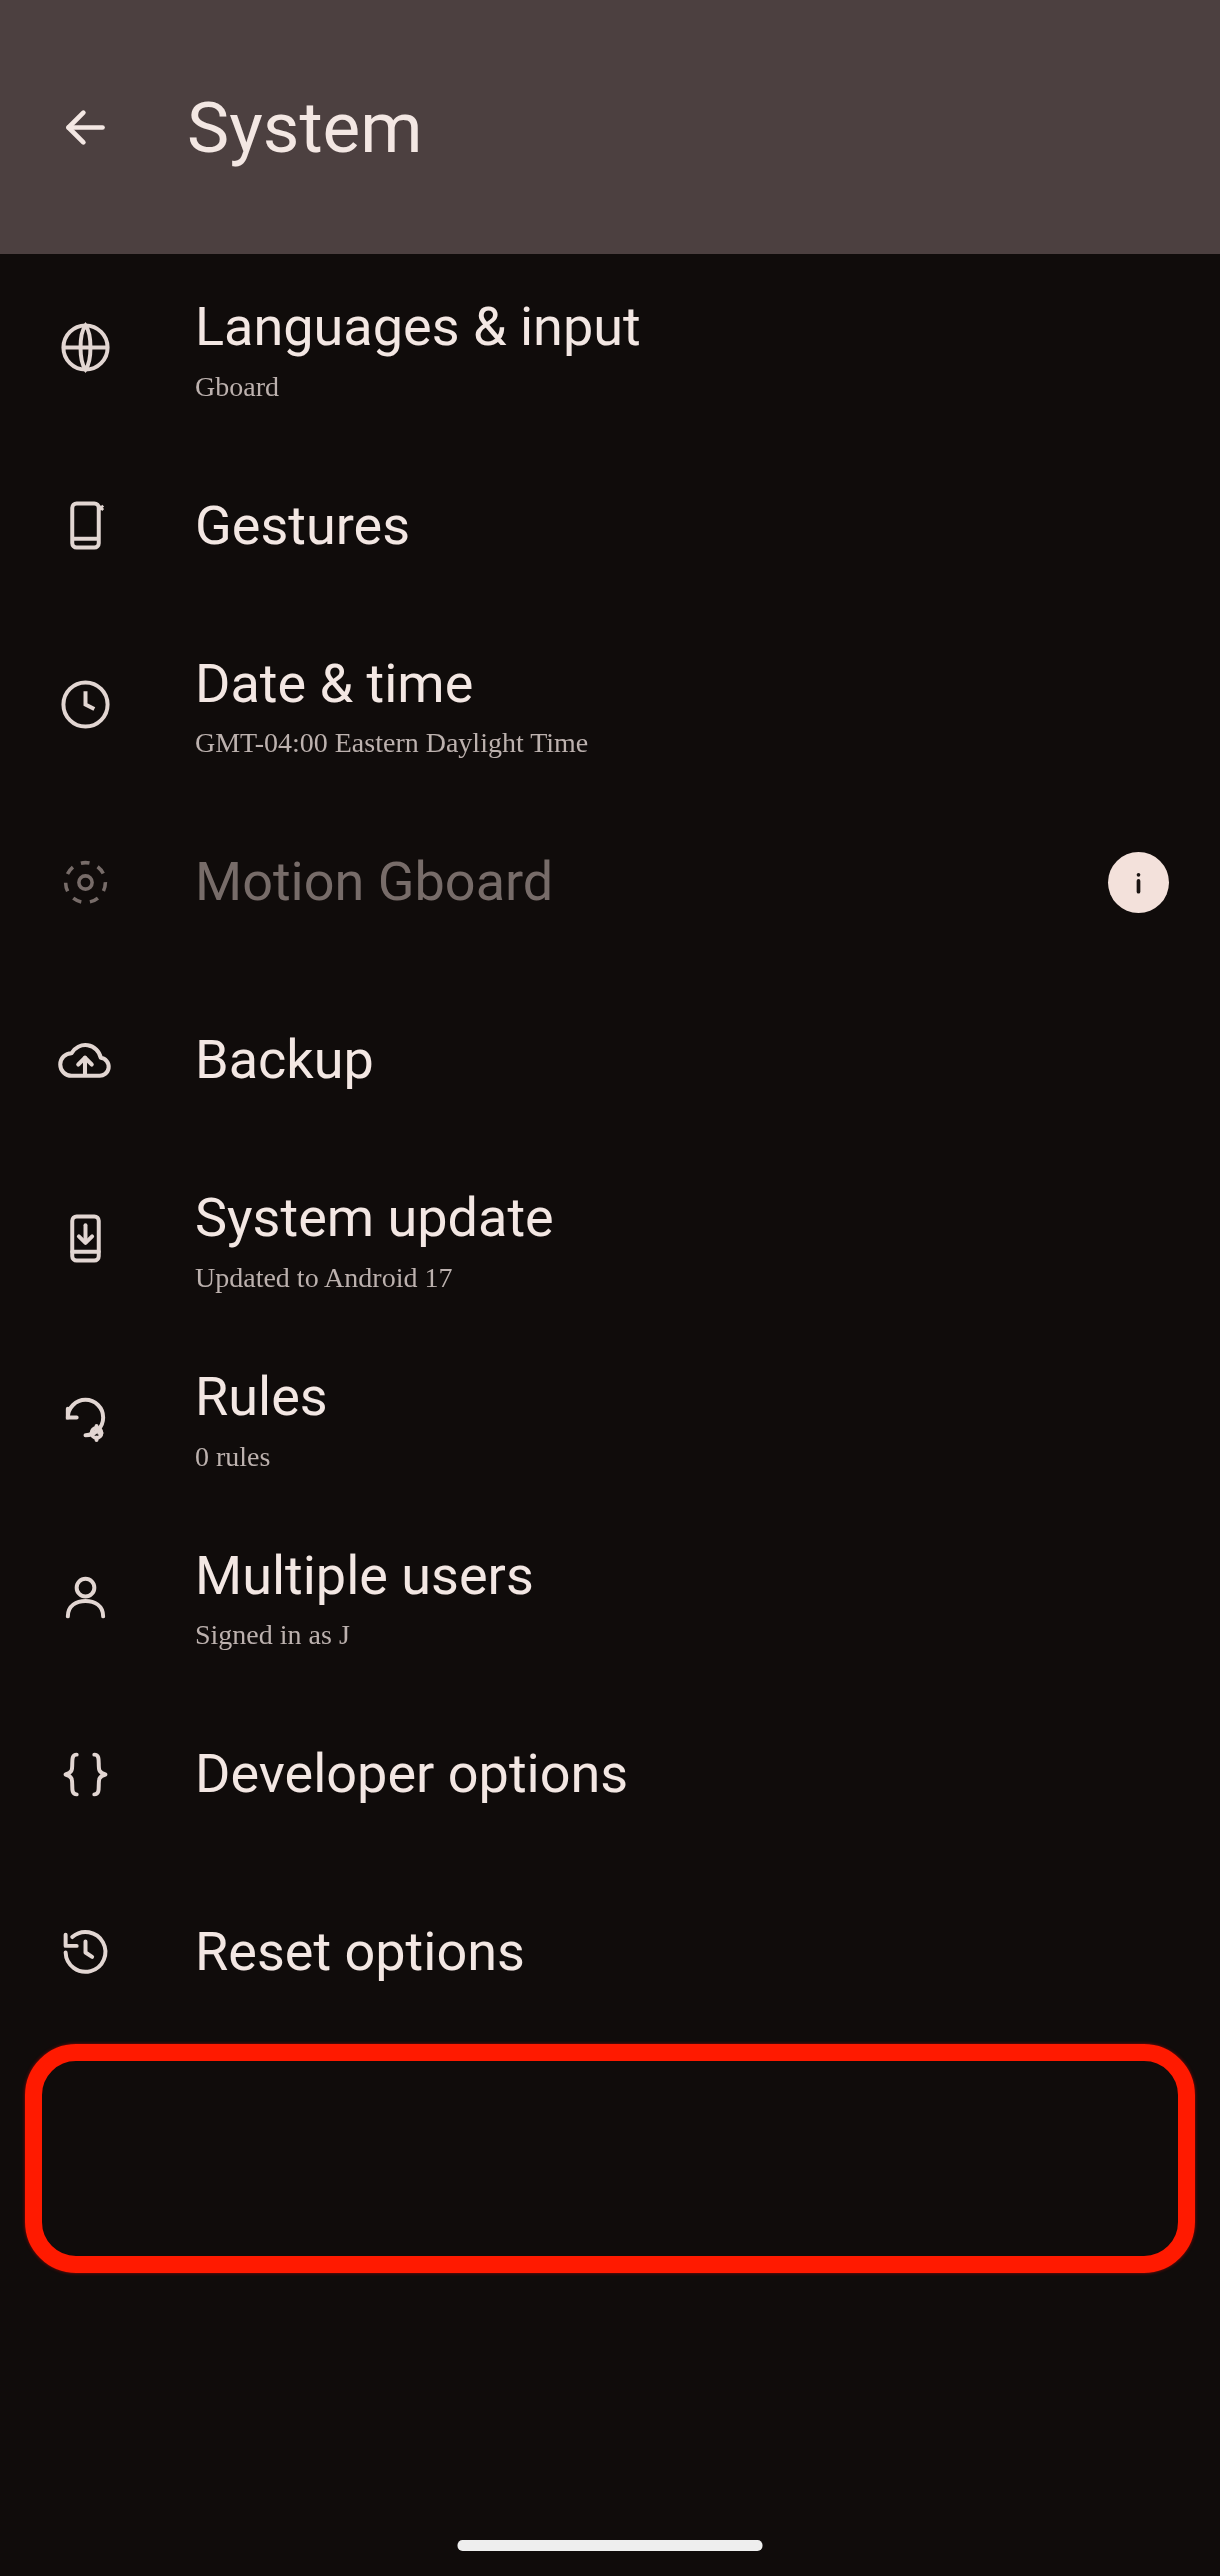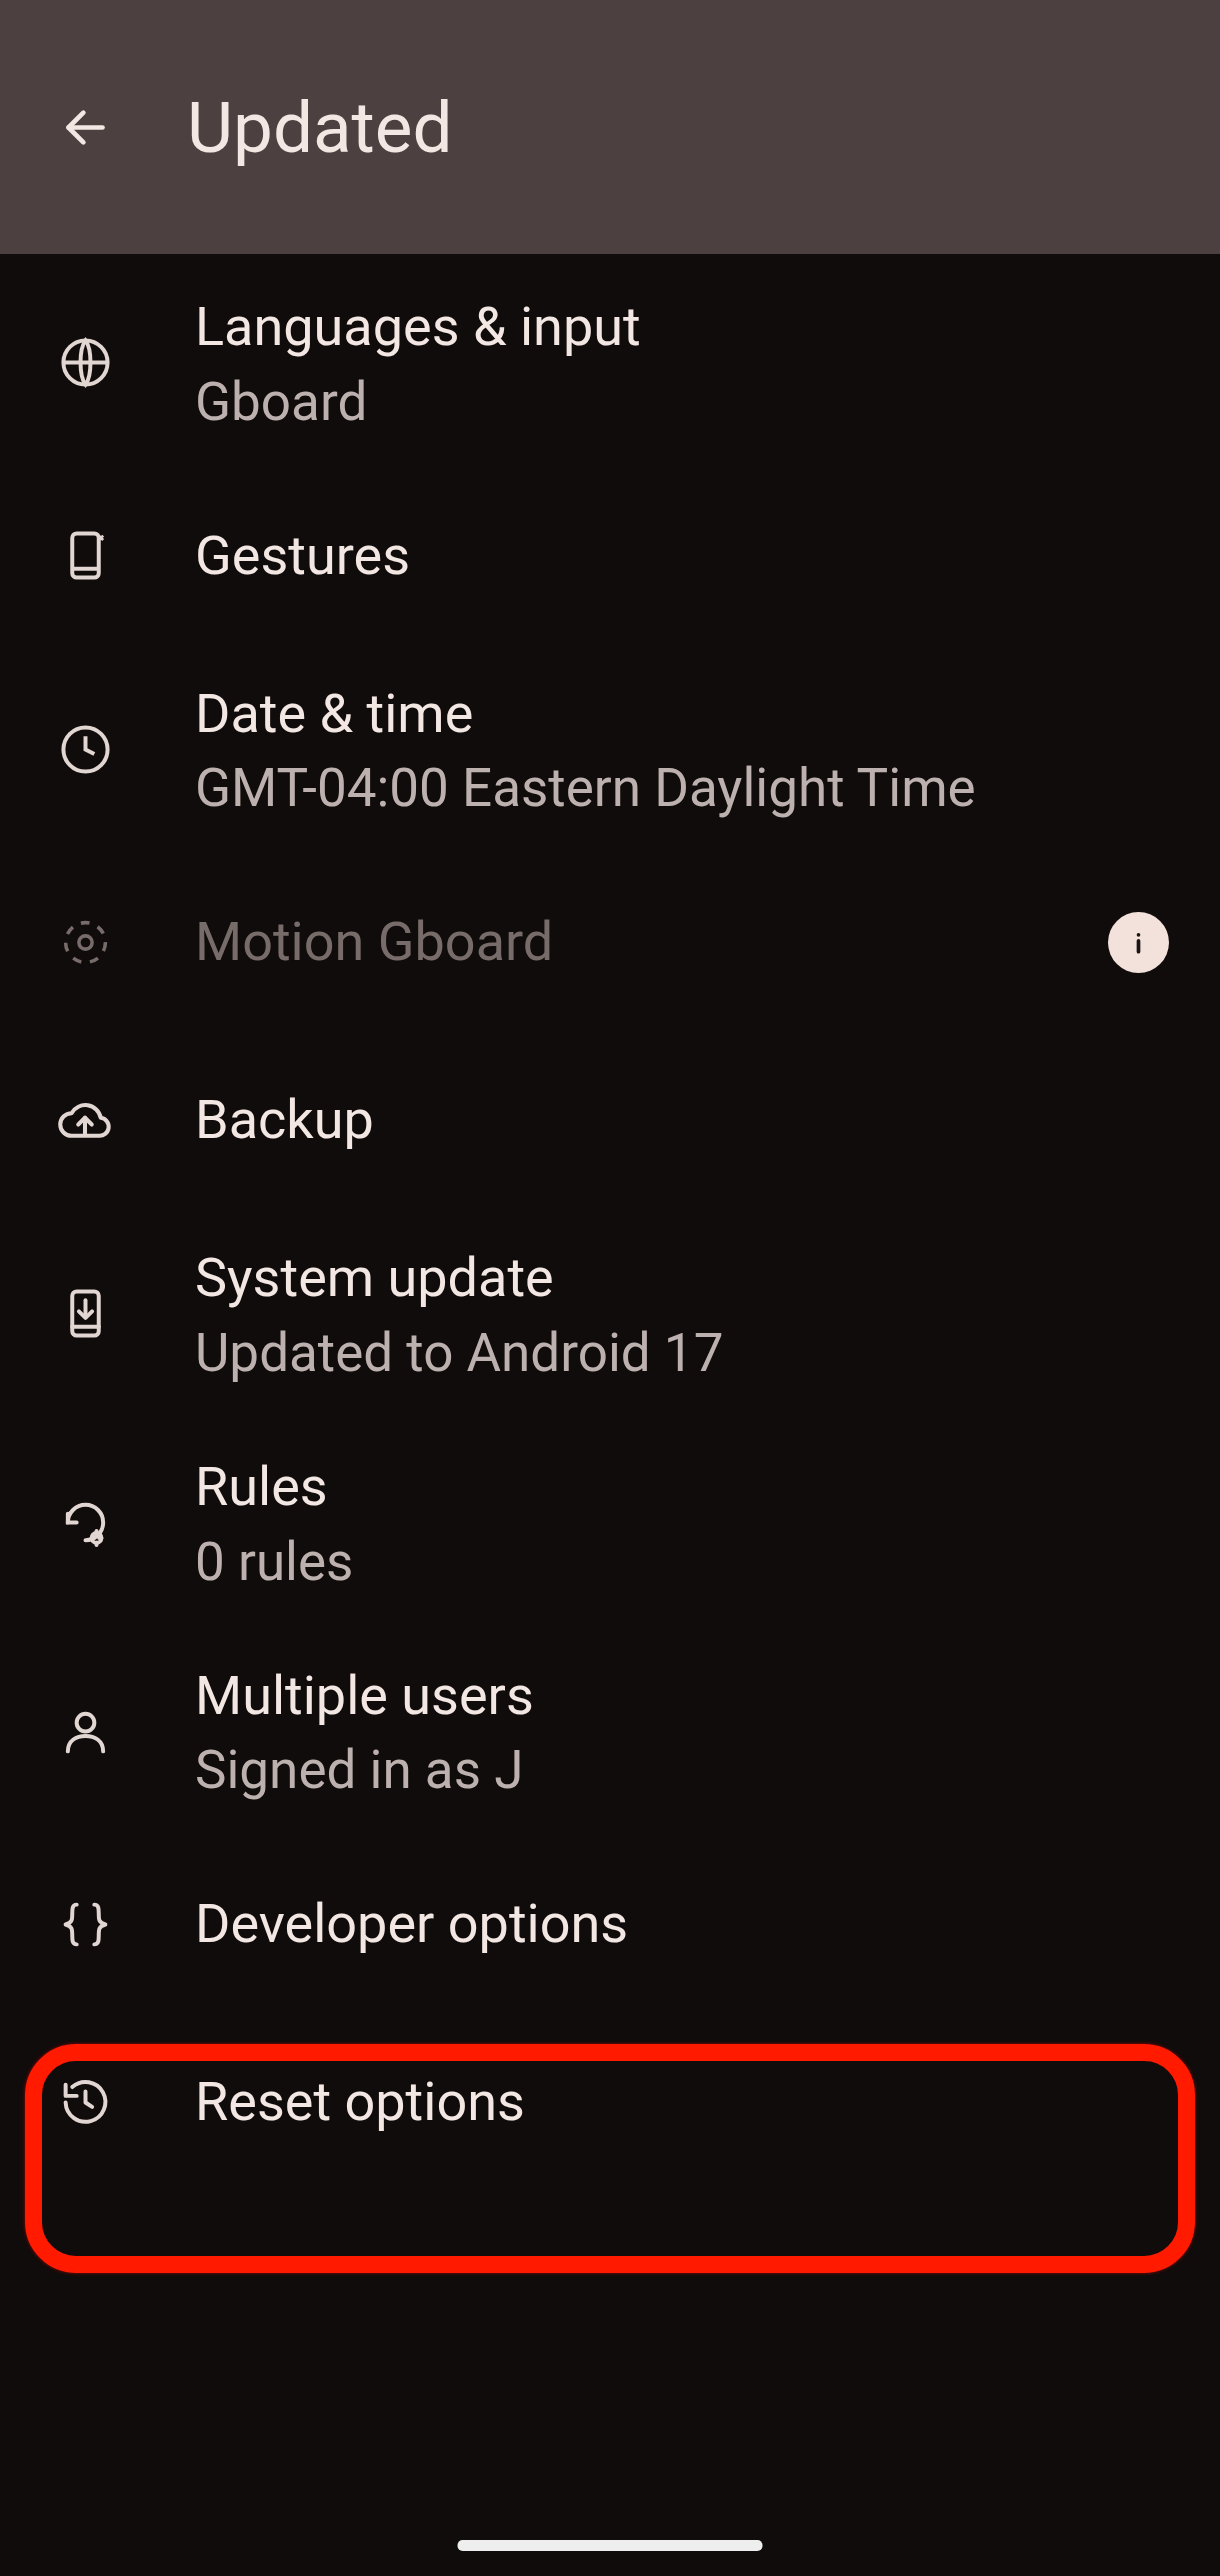--- a/index.html
+++ b/index.html
@@ -66,23 +66,24 @@
     justify-content: center;
     flex: 1;
   }
   .item-title {
     font-size: 54px;
     font-weight: 400;
     color: #f3e7e3;
     line-height: 1.3;
   }
   .item-sub {
-    font-size: 53px;
+    font-size: 28px;
     color: #bcb1ae;
     margin-top: 8.5px;
+    font-family: Liberation Serif, serif;
   }
   .disabled .item-title {
     color: #776c69;
   }
   .disabled .item-icon {
     color: #776c69;
   }
   .info-badge {
     width: 61px;
     height: 61px;
@@ -134,21 +135,21 @@
 </head>
 <body>
 
 <div class="header">
   <div class="back-btn">
     <svg width="51" height="51" viewBox="0 0 24 24" fill="none" stroke="#f3e7e3" stroke-width="2.2" stroke-linecap="round" stroke-linejoin="round">
       <line x1="20" y1="12" x2="4" y2="12"></line>
       <polyline points="11 5 4 12 11 19"></polyline>
     </svg>
   </div>
-  <div class="header-title">Updated</div>
+  <div class="header-title">System</div>
 </div>
 
 <div class="settings-list">
 
   <div class="settings-item">
     <div class="item-icon">
       <svg width="53" height="53" viewBox="0 0 24 24" fill="none" stroke="currentColor" stroke-width="1.8">
         <circle cx="12" cy="12" r="10"></circle>
         <line x1="2" y1="12" x2="22" y2="12"></line>
         <path d="M12 2 C15 6 15 18 12 22 C9 18 9 6 12 2 Z"></path>

